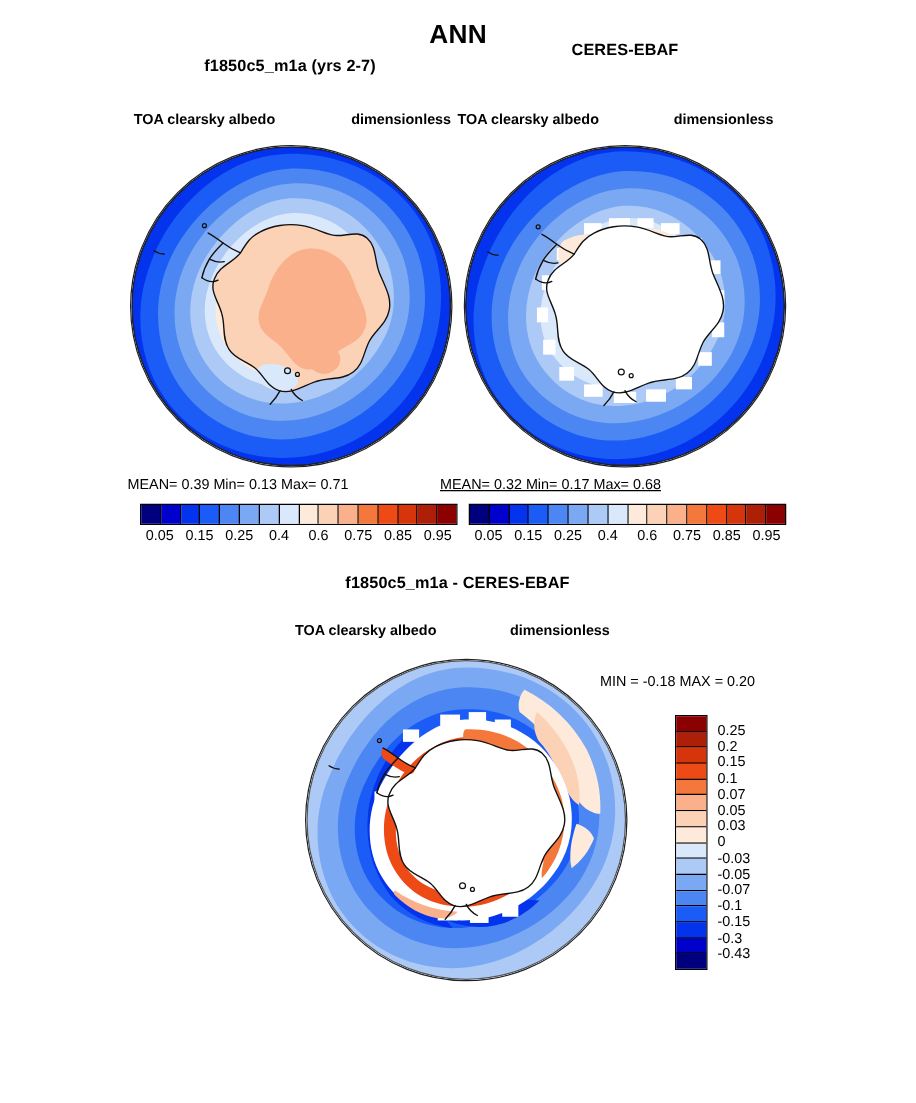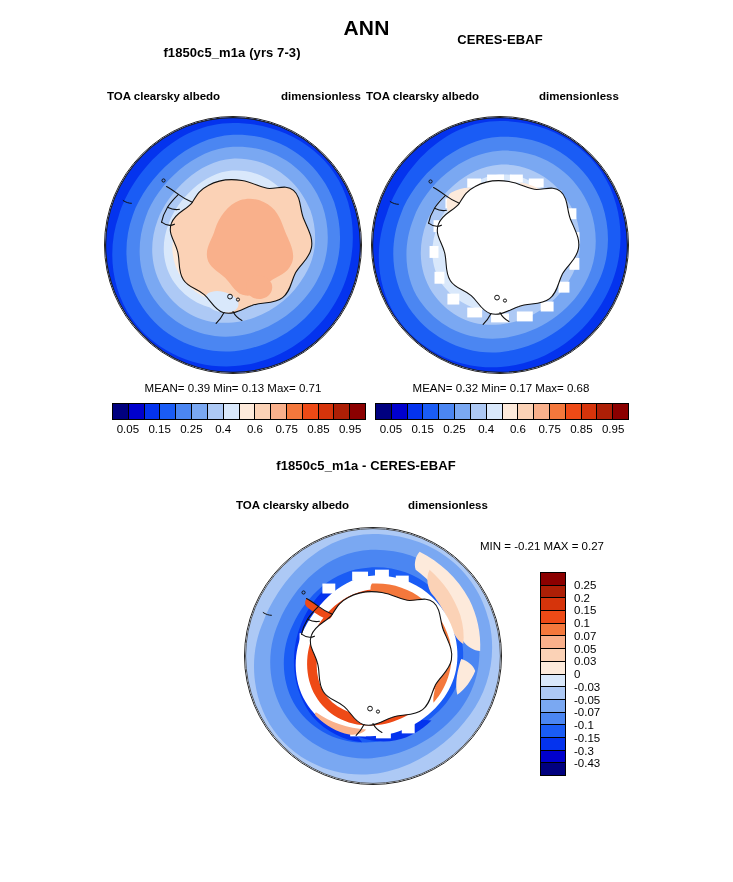--- a/index.html
+++ b/index.html
@@ -31,21 +31,20 @@
     letter-spacing: 0.1px;
   }
   .sub-label {
     font-size: 11.5px;
     font-weight: bold;
     white-space: nowrap;
   }
   .stats-line {
     font-size: 11.5px;
     white-space: nowrap;
-    text-align: center;
   }
   .cb-tick {
     font-size: 11.5px;
     position: absolute;
     transform: translateX(-50%);
     white-space: nowrap;
   }
   .vcb-tick {
     font-size: 11.5px;
     position: absolute;
@@ -92,21 +91,21 @@
     box-sizing: border-box;
     background: #ffffff;
   }
   .globe svg { display: block; width: 100%; height: 100%; }
 </style>
 </head>
 <body>
 
 <div class="abs main-title" style="left:0; top:16px; width:733px;">ANN</div>
 
-<div class="abs panel-title" style="left:102px; top:45px; width:260px;">f1850c5_m1a (yrs 7-3)</div>
+<div class="abs panel-title" style="left:102px; top:45px; width:260px;">f1850c5_m1a (yrs 2-7)</div>
 
 <div class="abs sub-label" style="left:107px; top:90px;">TOA clearsky albedo</div>
 <div class="abs sub-label" style="left:281px; top:90px;">dimensionless</div>
 
 <div class="globe" style="left:104px; top:116px; width:258px; height:258px;">
   <svg viewBox="0 0 258 258" preserveAspectRatio="none">
     <defs>
       <clipPath id="clipM">
           <circle cx="129" cy="129" r="129"></circle>
         </clipPath>
@@ -277,21 +276,21 @@
         <circle cx="59" cy="65" r="1.6"></circle>
         <path d="M18 85 C21 87 24 88 27 88"></path>
         <circle cx="126" cy="182" r="2.4"></circle>
         <circle cx="134" cy="185" r="1.6"></circle>
       </g>
     </g>
     <circle cx="129" cy="129" r="128.4" fill="none" stroke="#222222" stroke-width="1.2"></circle>
   </svg>
 </div>
 
-<div class="abs stats-line" style="left:370px; top:382px; width:262px;">MEAN=  0.32  Min=  0.17  Max=  0.68</div>
+<div class="abs stats-line" style="left:352px; top:382px; width:262px;text-decoration:underline;">MEAN=  0.32  Min=  0.17  Max=  0.68</div>
 
 <div class="abs cbar" id="cbar-obs" style="left:375px; top:403px; width:254px;">
     <i style="background: rgb(0, 0, 127);"></i>
     <i style="background: rgb(0, 0, 205);"></i>
     <i style="background: rgb(4, 51, 238);"></i>
     <i style="background: rgb(26, 92, 245);"></i>
     <i style="background: rgb(75, 134, 242);"></i>
     <i style="background: rgb(122, 168, 242);"></i>
     <i style="background: rgb(173, 201, 245);"></i>
     <i style="background: rgb(217, 232, 251);"></i>
@@ -313,21 +312,21 @@
     <span class="cb-tick" style="left: 68.75%;">0.75</span>
     <span class="cb-tick" style="left: 81.25%;">0.85</span>
     <span class="cb-tick" style="left: 93.75%;">0.95</span>
   </div>
 
 <div class="abs panel-title" style="left:236px; top:458px; width:260px;">f1850c5_m1a - CERES-EBAF</div>
 
 <div class="abs sub-label" style="left:236px; top:499px;">TOA clearsky albedo</div>
 <div class="abs sub-label" style="left:408px; top:499px;">dimensionless</div>
 
-<div class="abs stats-line" style="left:480px; top:540px; width:170px; text-align:left;">MIN =  -0.21 MAX =   0.27</div>
+<div class="abs stats-line" style="left:480px; top:540px; width:170px; text-align:left;">MIN =  -0.18 MAX =   0.20</div>
 
 <div class="globe" style="left:244px; top:527px; width:258px; height:258px;">
   <svg viewBox="0 0 258 258" preserveAspectRatio="none">
     <defs>
       <clipPath id="clipD">
           <circle cx="129" cy="129" r="129"></circle>
         </clipPath>
     </defs>
     <g clip-path="url(#clipD)">
 

